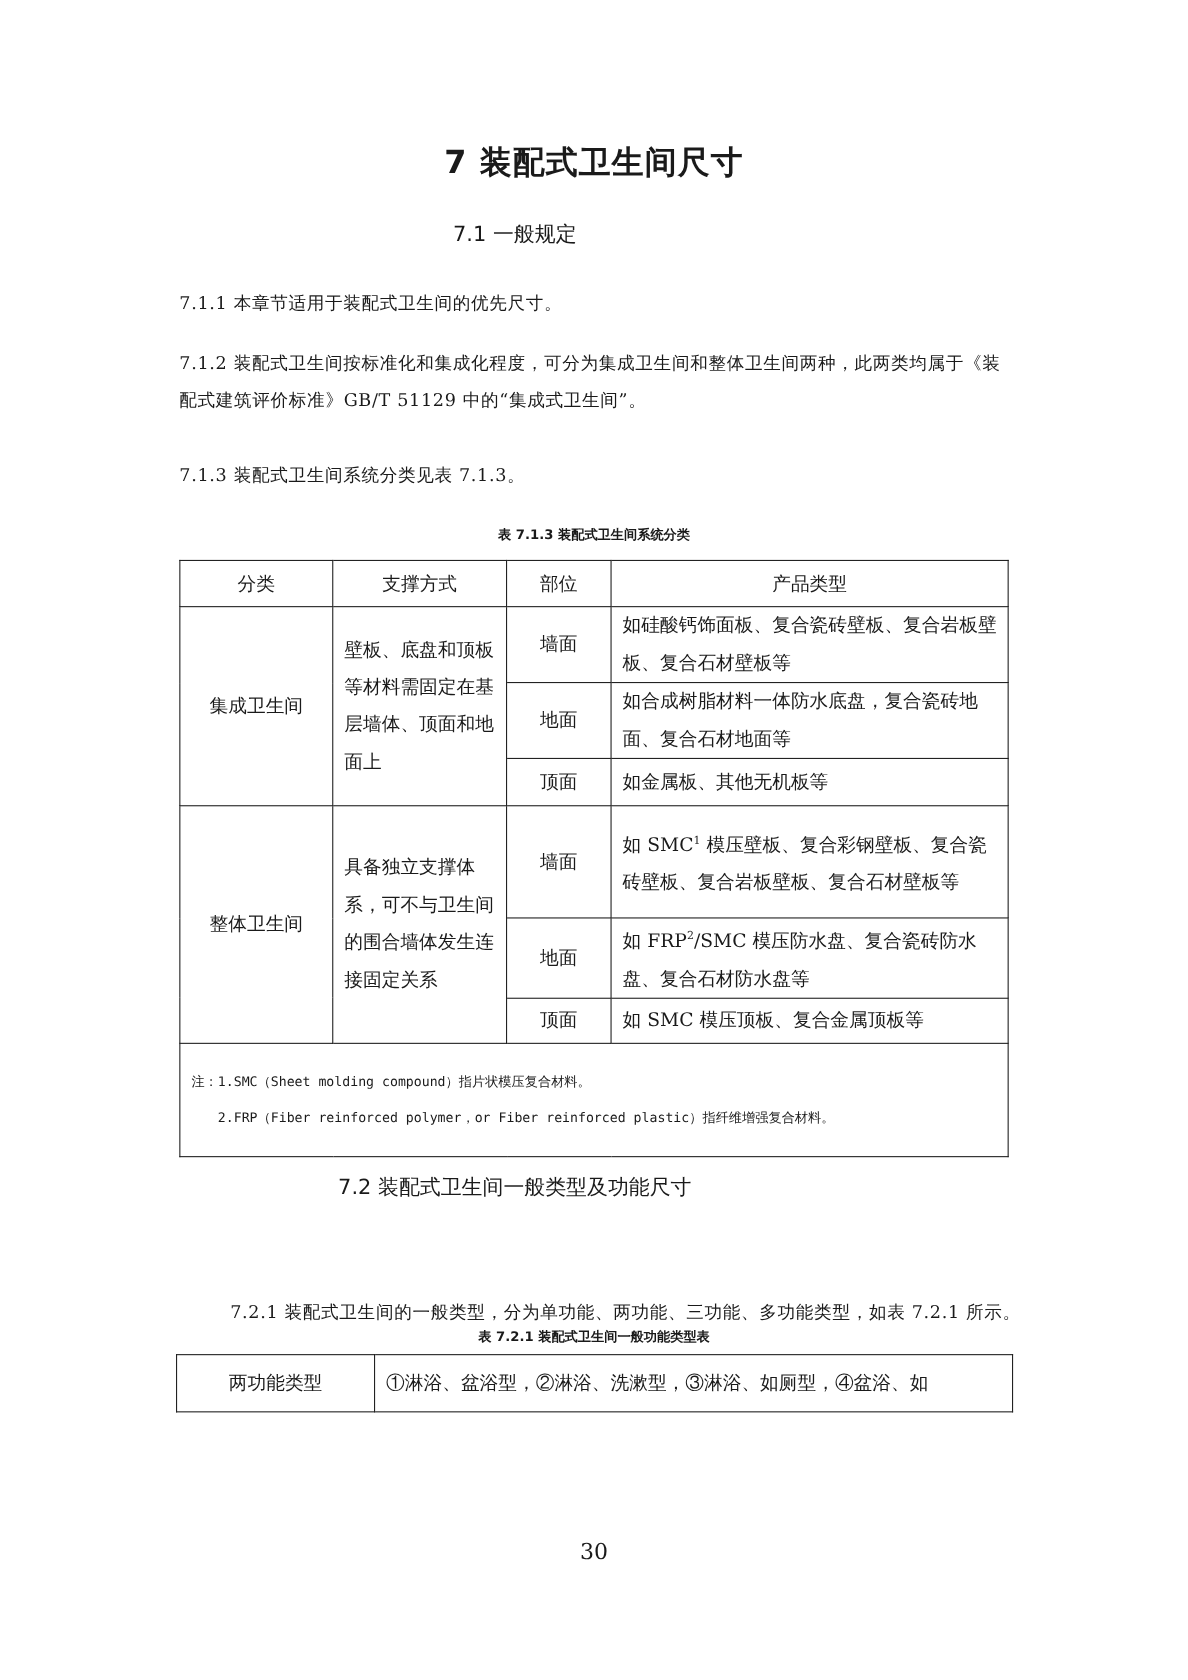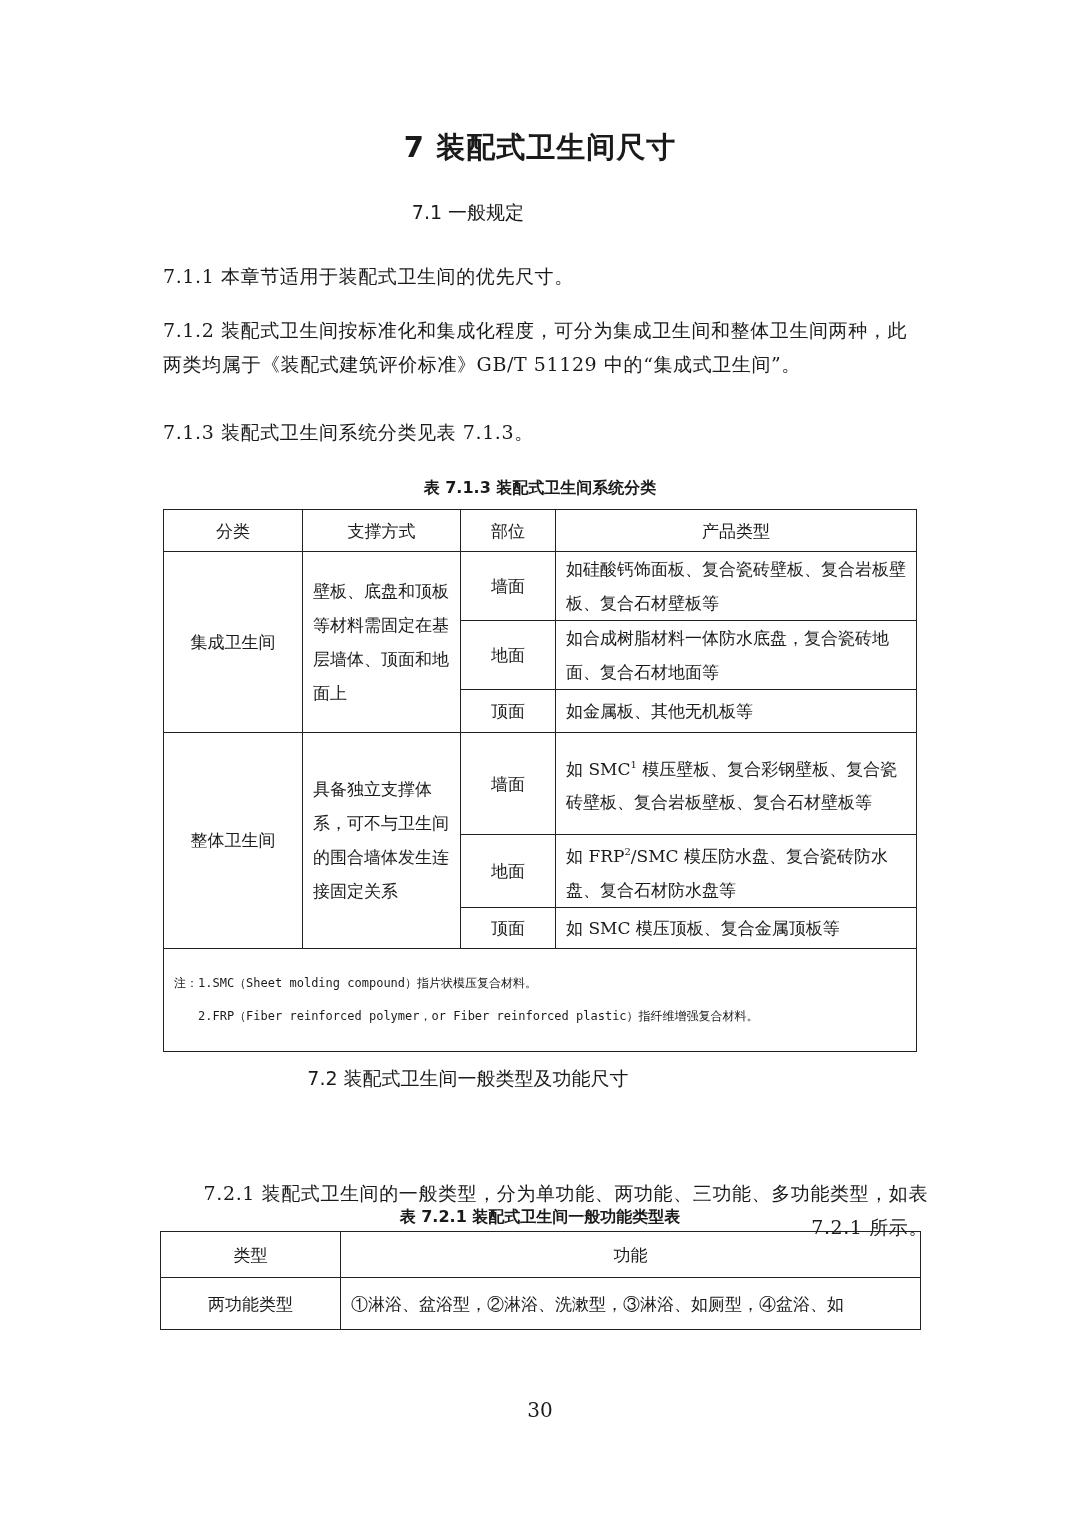--- a/index.html
+++ b/index.html
@@ -3,22 +3,22 @@
 <meta charset="utf-8">
 <style>
   html, body { margin:0; padding:0; background:#ffffff; }
   body { width:1080px; height:1527px; position:relative; overflow:hidden;
          font-family:"DejaVu Serif","Liberation Serif",serif; color:#1a1a1a; }
   .abs { position:absolute; }
   .h1 { left:0; width:1080px; top:128px; text-align:center; font-size:29px; font-weight:bold;
         font-family:"DejaVu Sans","Liberation Sans",sans-serif; letter-spacing:1px; }
   .h2 { left:0; width:936px; text-align:center; font-size:19px;
         font-family:"DejaVu Sans","Liberation Sans",sans-serif; }
-  .para { left:163px; width:760px; font-size:19px; line-height:34px; letter-spacing:0.6px; }
-  .caption { left:0; width:1080px; text-align:center; font-size:16px; font-weight:bold;
+  .para { left:163px; width:760px; font-size:16px; line-height:34px; letter-spacing:0.6px; }
+  .caption { left:0; width:1080px; text-align:center; font-size:12px; font-weight:bold;
              font-family:"DejaVu Sans","Liberation Sans",sans-serif; }
   table { border-collapse:collapse; position:absolute; table-layout:fixed;padding-left:40px; }
   td { border:1.6px solid #222; font-size:17px; line-height:34px; padding:0 10px; vertical-align:middle;
        font-family:"DejaVu Serif","Liberation Serif",serif; }
   td.c { text-align:center; }
   td.hd { text-align:center; }
   .note td { line-height:33px; font-size:12px; padding:3px 10px; }
   .pagenum { left:0; width:1080px; top:1398px; text-align:center; font-size:20px; }
   sup { font-size:10px; }
 </style>
@@ -89,24 +89,20 @@
 <div class="abs para" style="top:1176px;width:765px;text-align:right;">7.2.1 装配式卫生间的一般类型，分为单功能、两功能、三功能、多功能类型，如表 7.2.1 所示。</div>
 
 <div class="abs caption" style="top:1207px;">表 7.2.1 装配式卫生间一般功能类型表</div>
 
 <table style="left:160px; top:1231px; width:760px;">
   <colgroup>
       <col style="width:180px">
       <col style="width:580px">
     </colgroup>
   <tbody>
-      <tr style="height:46px">
-    <td class="hd">类型</td>
-    <td class="hd">功能</td>
-  </tr>
   <tr style="height:52px">
     <td class="c">两功能类型</td>
     <td style="white-space:nowrap;overflow:hidden;">①淋浴、盆浴型，②淋浴、洗漱型，③淋浴、如厕型，④盆浴、如</td>
   </tr>
 </tbody>
   </table>
 
 <div class="abs pagenum">30</div>
 
 </body></html>

